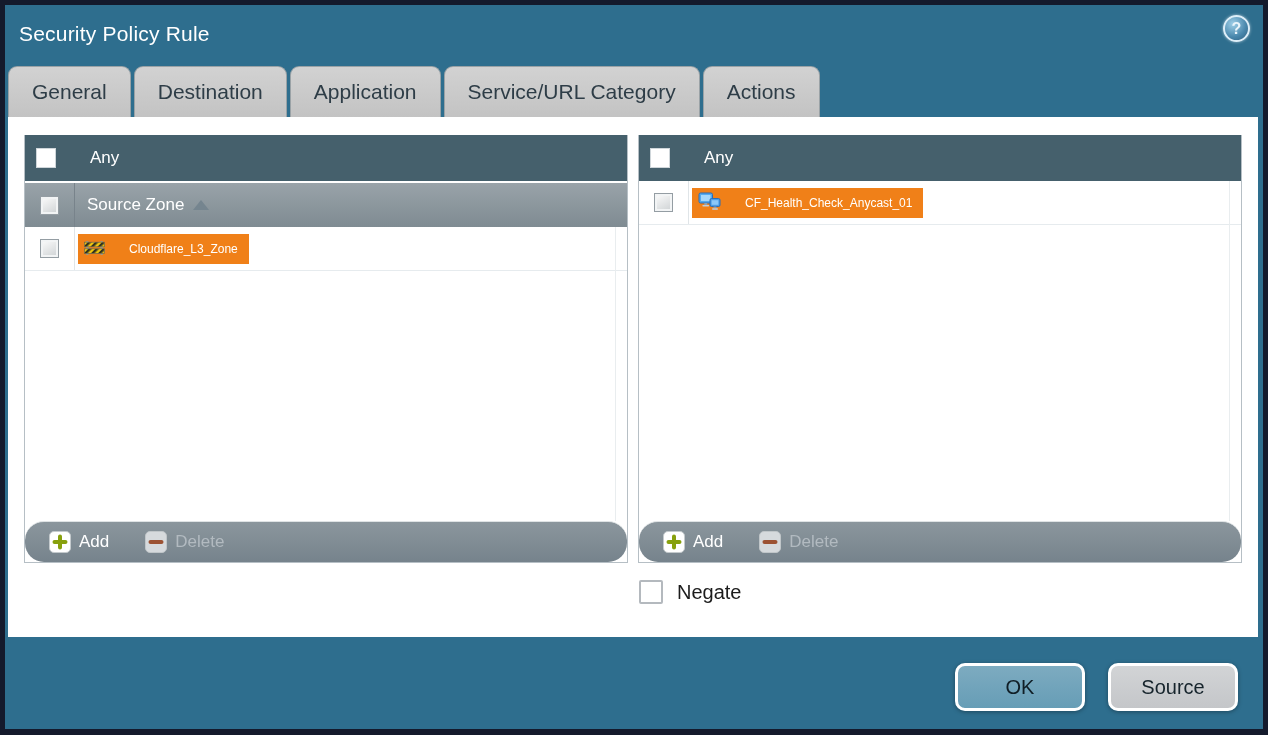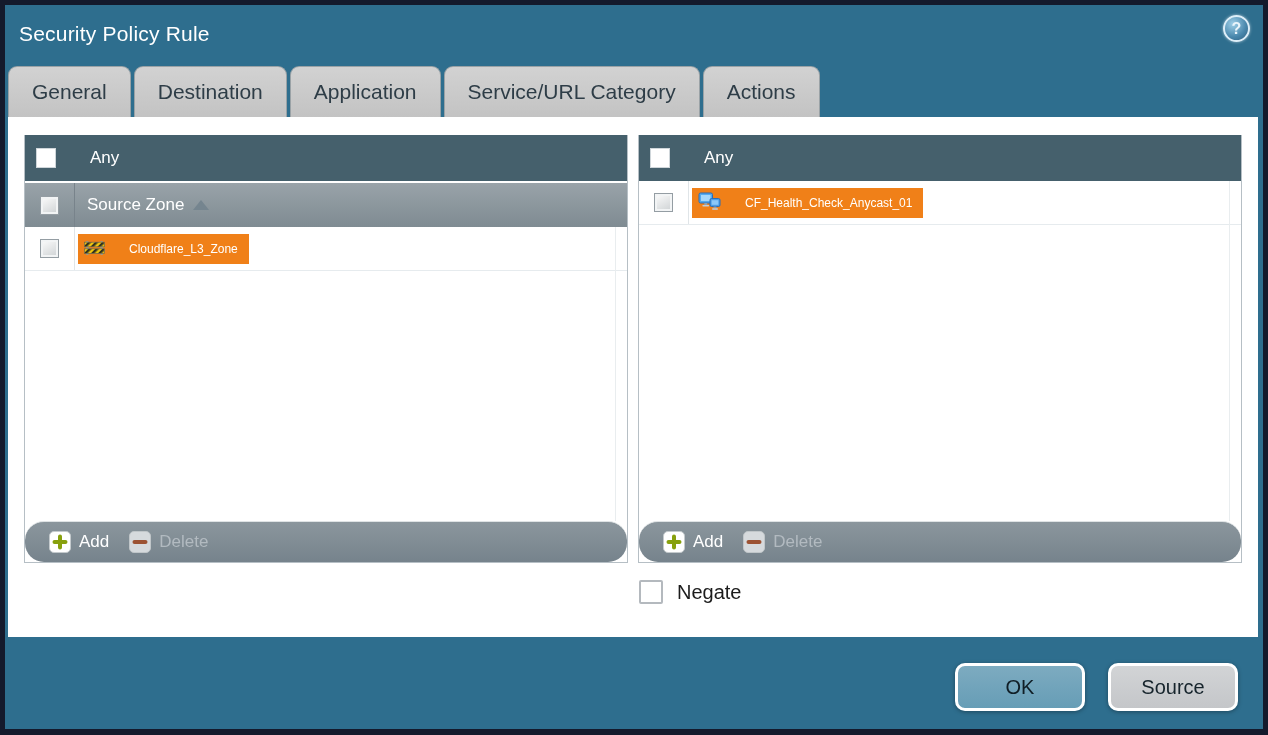--- a/index.html
+++ b/index.html
@@ -94,21 +94,21 @@
   .chip {
     display:inline-flex; align-items:center; gap:24px;
     background:#f08018; color:#fff;
     height:30px; padding:0 11px 0 6px; margin-left:3px;
     font-size:12px; cursor:pointer; white-space:nowrap;
   }
   .panel-footer {
     height:41px; flex:0 0 41px;
     background:linear-gradient(#8b969d,#76838c);
     border-top:1px solid #dfe3e5;
-    display:flex; align-items:center; gap:20px; padding-left:24px;border-radius:19px;
+    display:flex; align-items:center; gap:36px; padding-left:24px;border-radius:19px;
   }
   .action { display:flex; align-items:center; gap:8px; cursor:pointer; }
   .action-label { color:#fff; font-size:17px; }
   .action.disabled .action-label { color:#b2bac0; }
   .ibox {
     width:22px; height:22px; border-radius:5px;
     display:flex; align-items:center; justify-content:center;
   }
   .ibox.add { background:#fff; border:1px solid #c4cacd; }
   .ibox.del { background:#d6dadd; border:1px solid #c0c6c9; }

